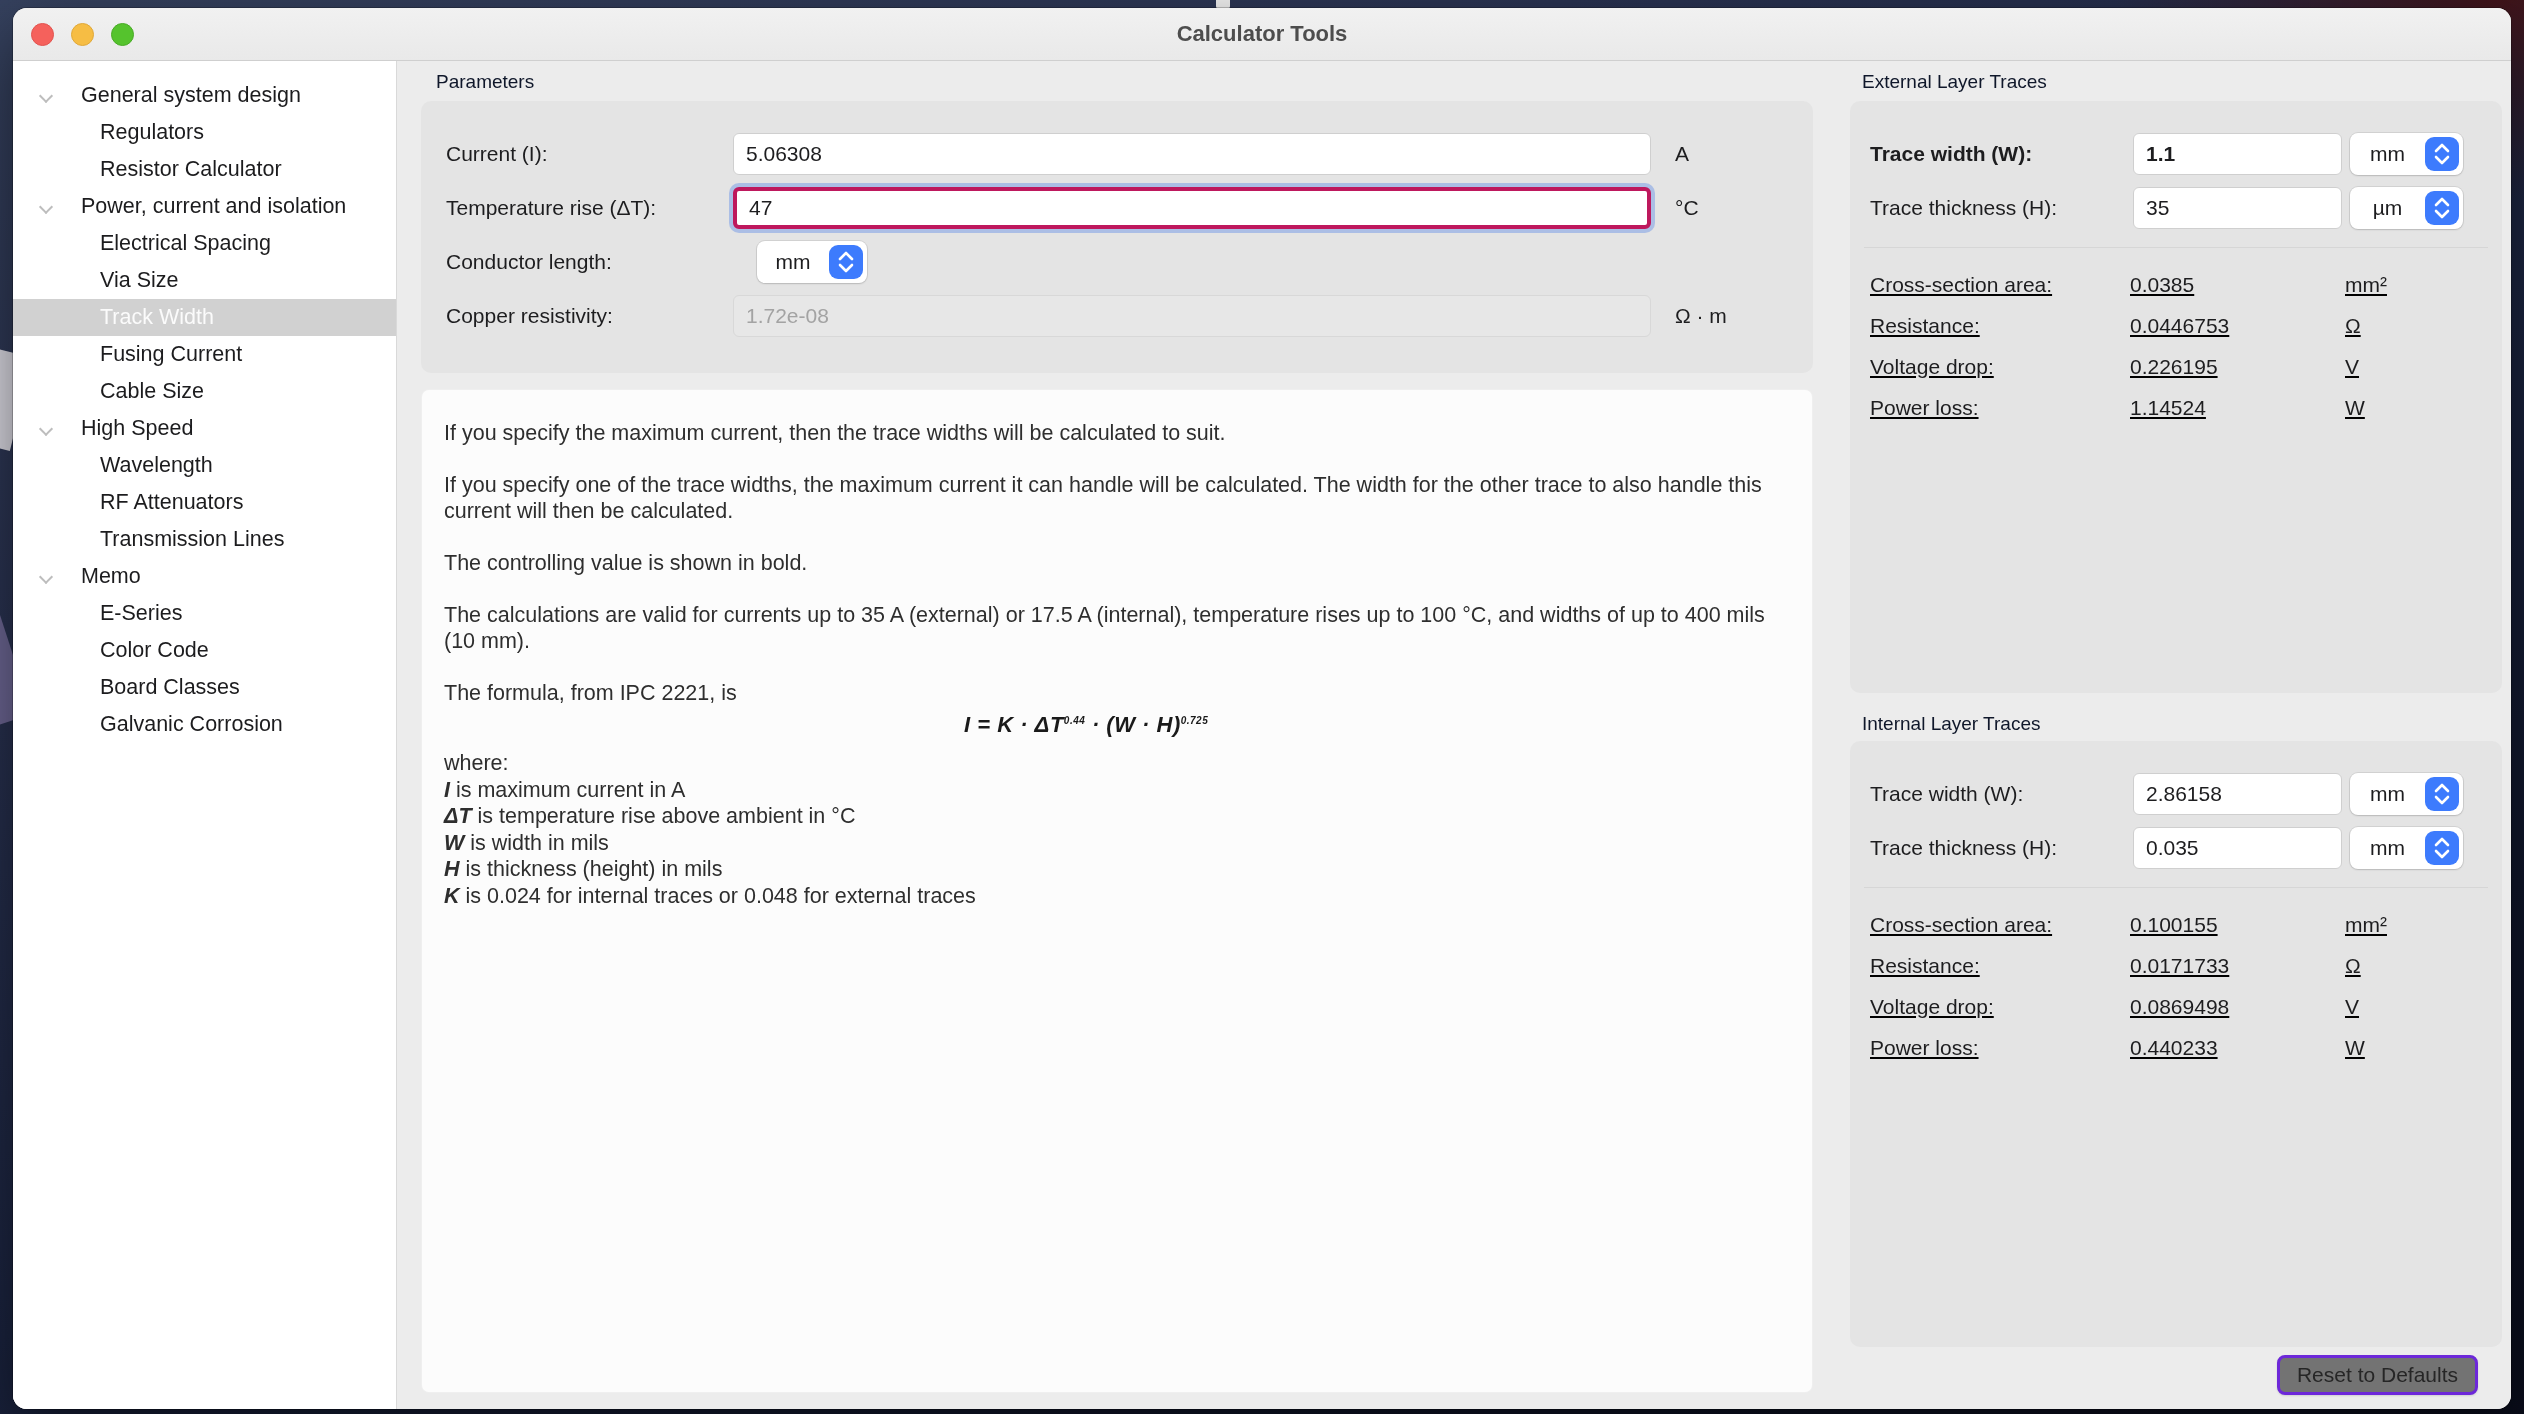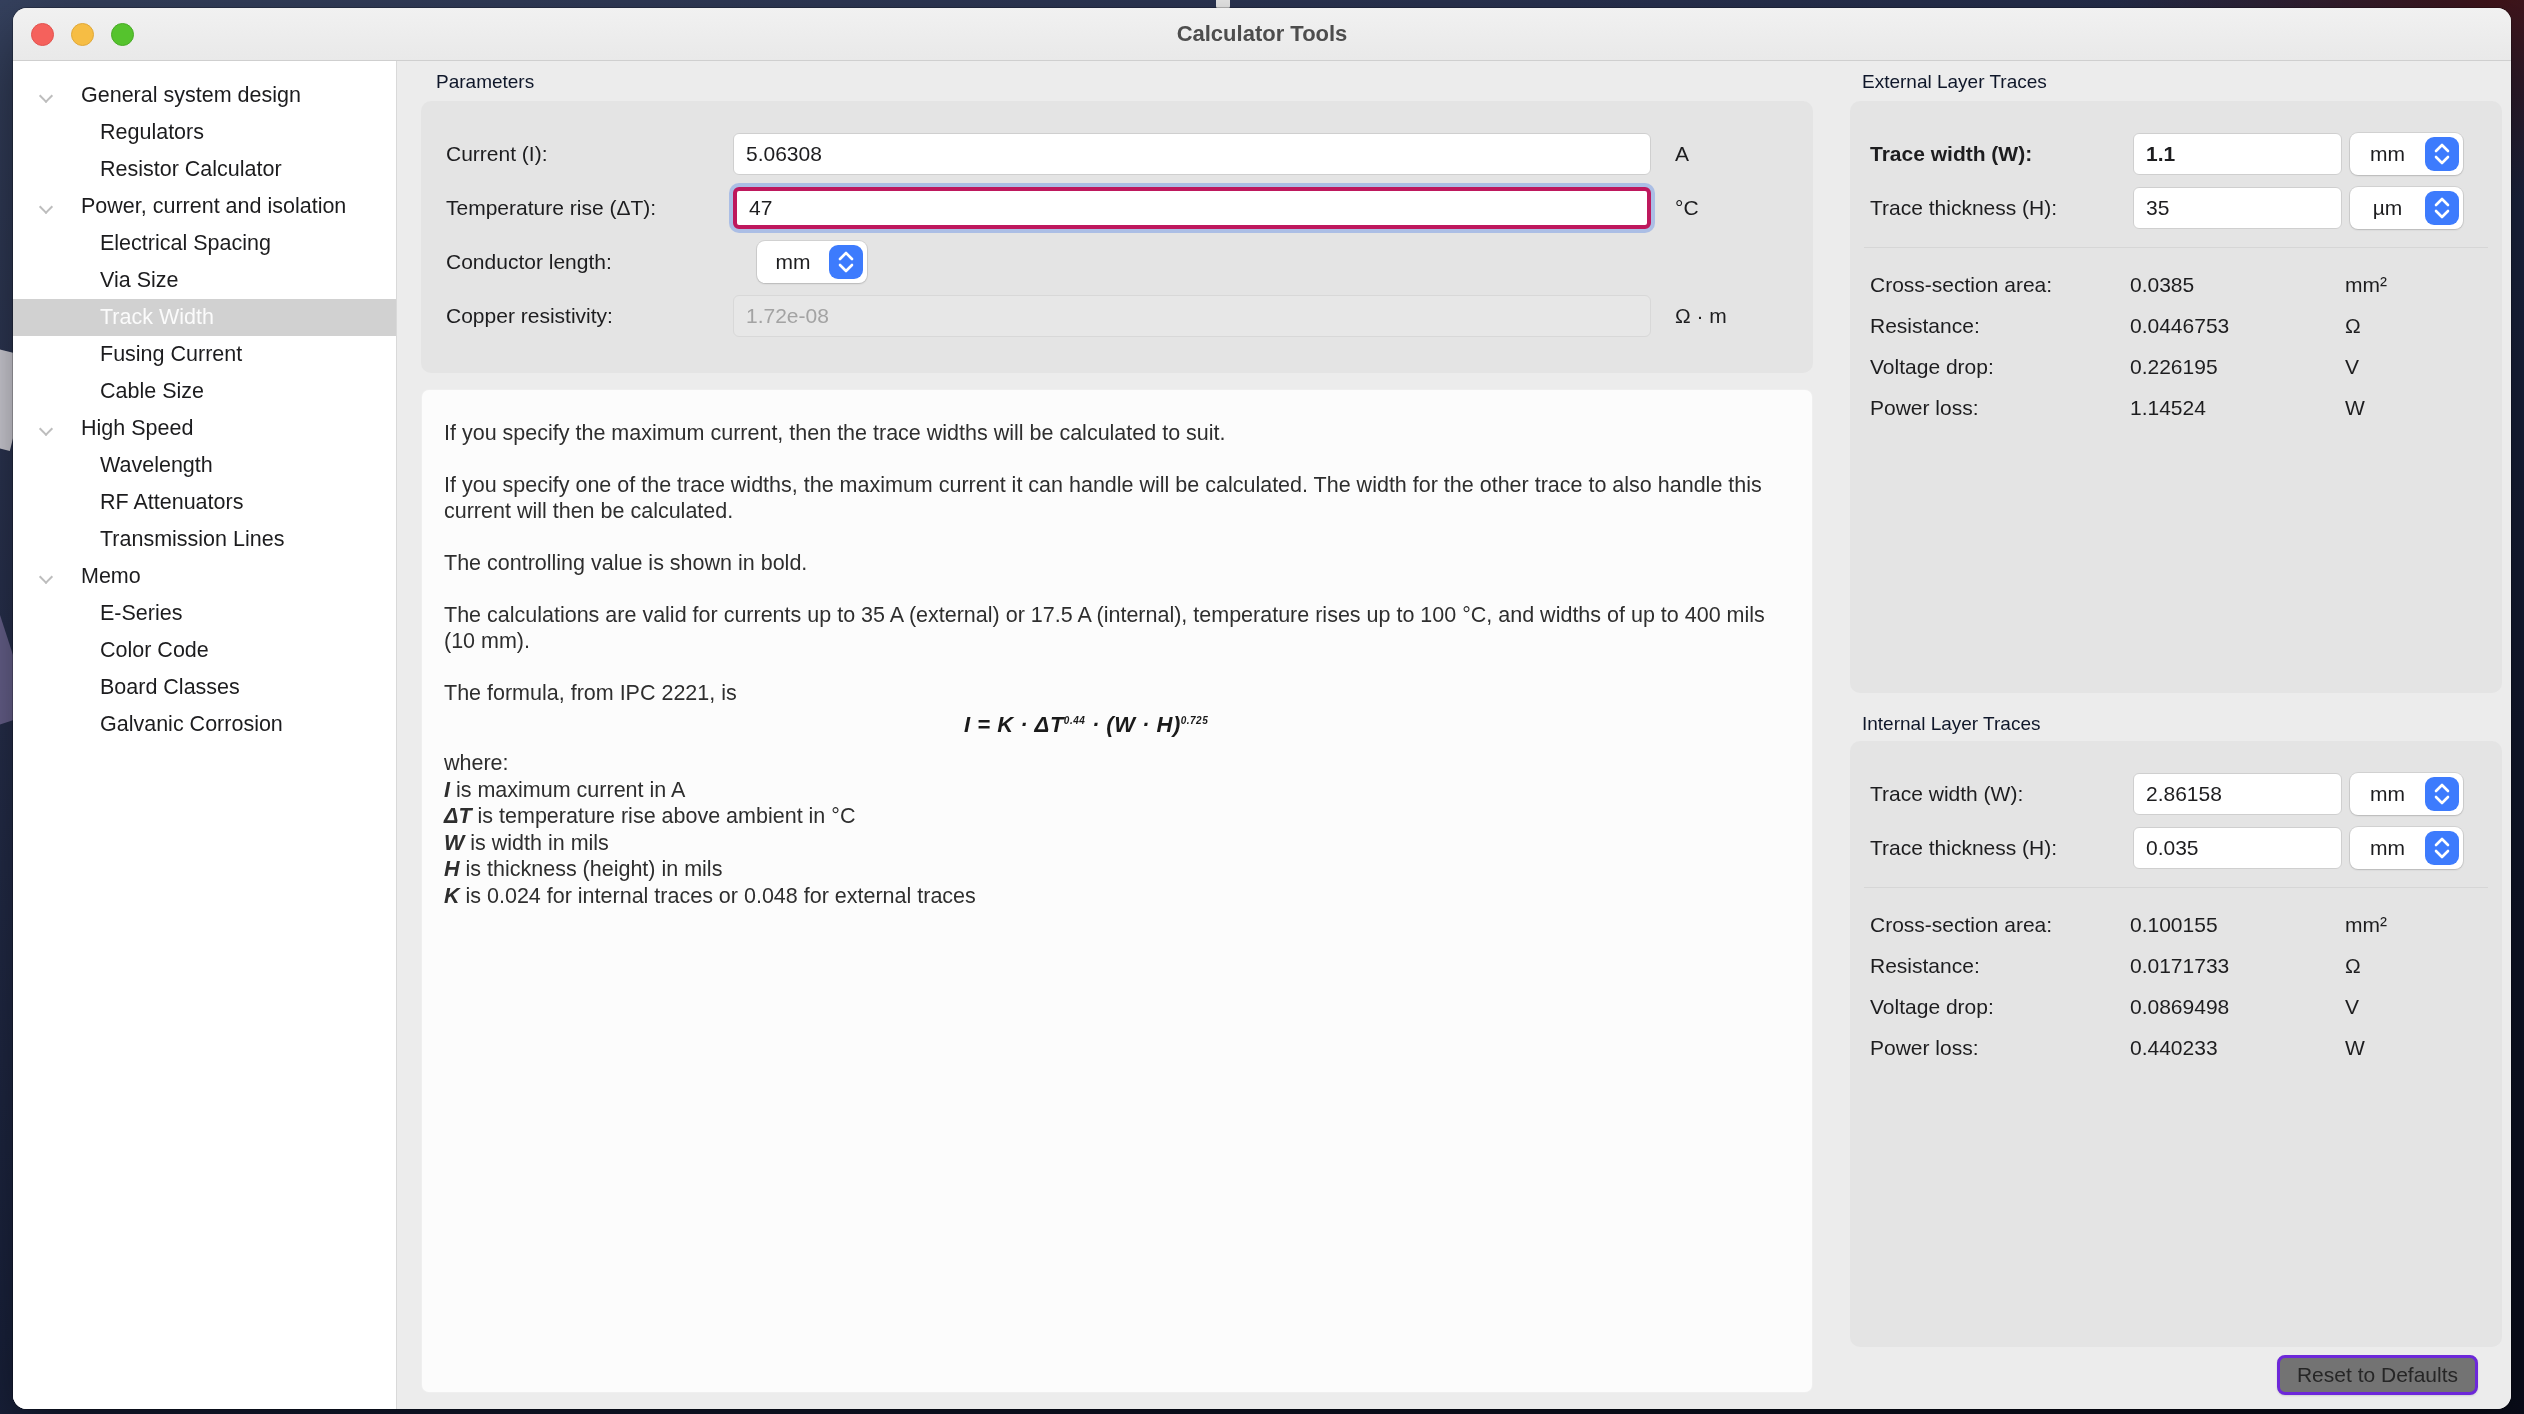--- a/index.html
+++ b/index.html
@@ -106,21 +106,21 @@
   .lbl-int{top:652px;}
   .ext-panel{left:5px;top:40px;width:652px;height:592px;}
   .int-panel{left:5px;top:680px;width:652px;height:606px;}
   .trace-panel{padding-top:26px;box-sizing:border-box;}
   .trace-row{display:grid;grid-template-columns:263px 209px auto;align-items:center;height:54px;padding-left:20px;}
   .trace-label{font-size:21px;color:#1d1d1f;}
   .trace-label.bold{font-weight:700;}
   .trace-row .unit-dd{margin-left:8px;width:113px;}
   .sep{height:0;border-top:1px solid #d6d6d6;margin:12px 14px 0 14px;}
   .results{padding-top:16px;}
-  .res-row{display:grid;grid-template-columns:260px 215px auto;align-items:center;height:41px;padding-left:20px;}
+  .res-row{display:grid;grid-template-columns:260px 215px auto;align-items:center;height:41px;padding-left:20px;text-decoration:underline;}
   .res-label,.res-val,.res-unit{font-size:21px;color:#1d1d1f;}
 
   .reset-btn{
     position:absolute;left:432px;top:1294px;width:201px;height:40px;
     background:#737373;border:3px solid #6d28d9;border-radius:8px;
     box-shadow:0 1px 2px rgba(0,0,0,.12);
     font-size:21px;color:#262626;font-family:"Liberation Sans","DejaVu Sans",sans-serif;
     display:flex;align-items:center;justify-content:center;cursor:default;
   }
 </style>

